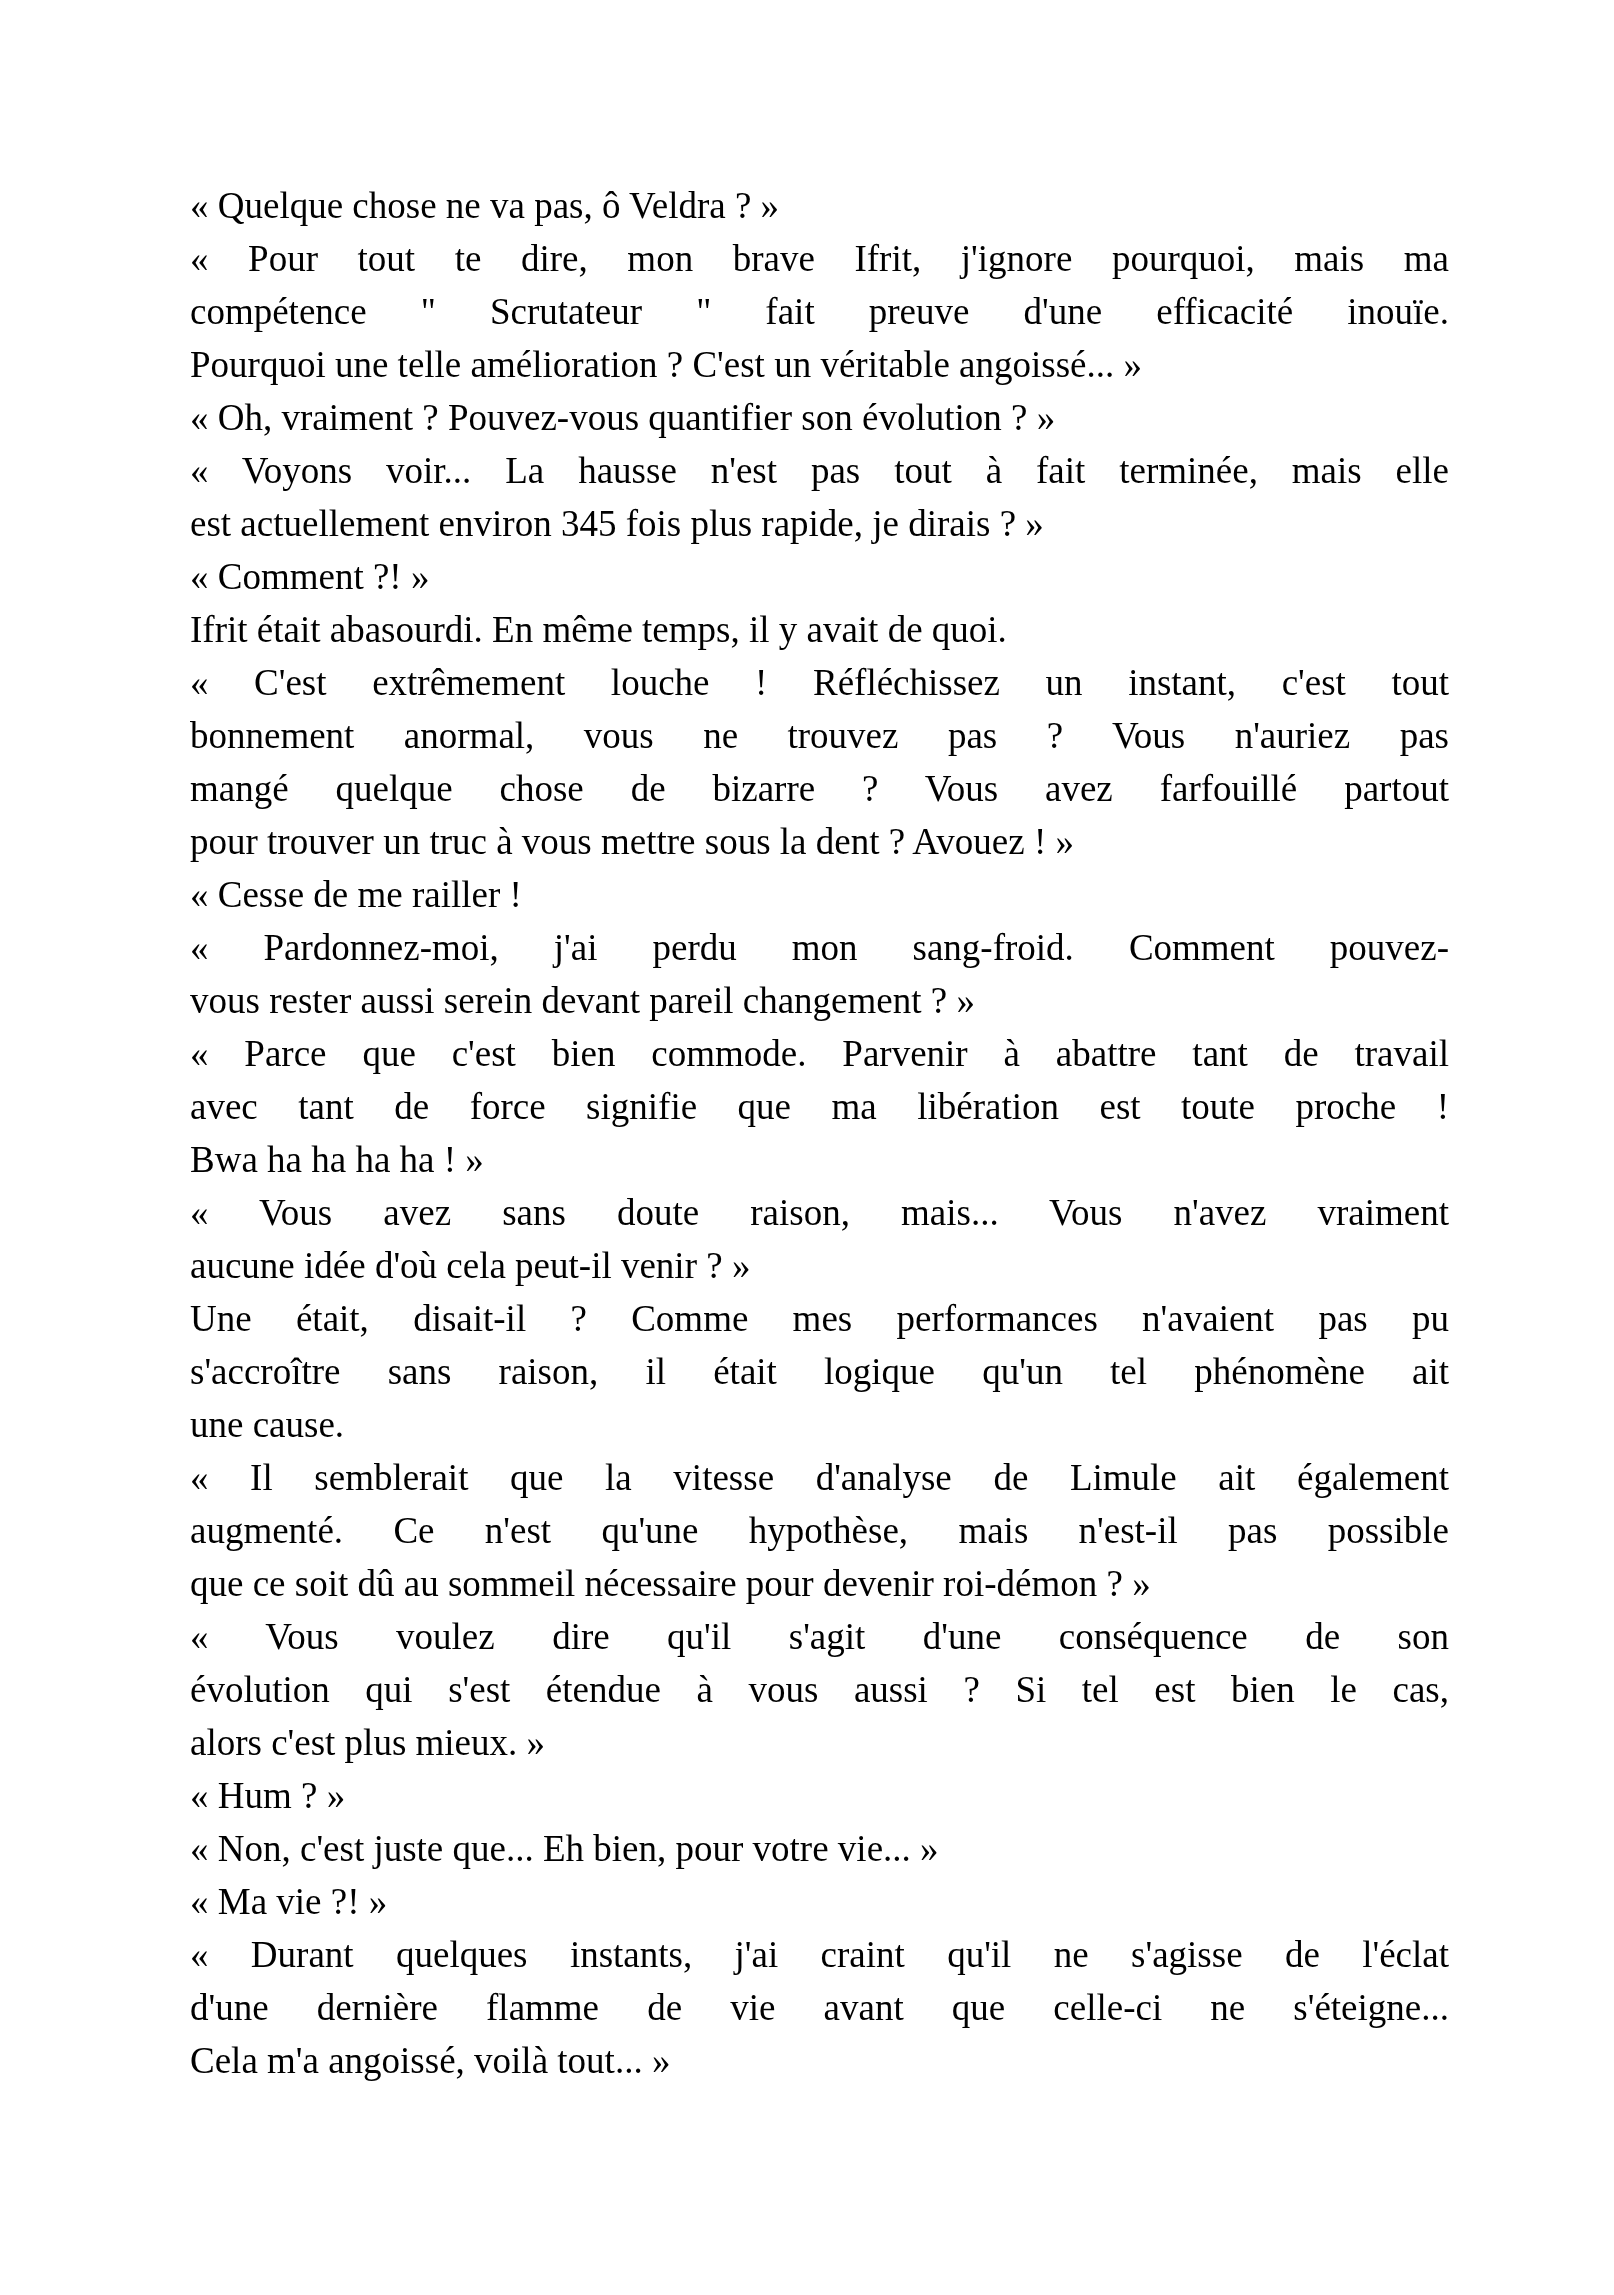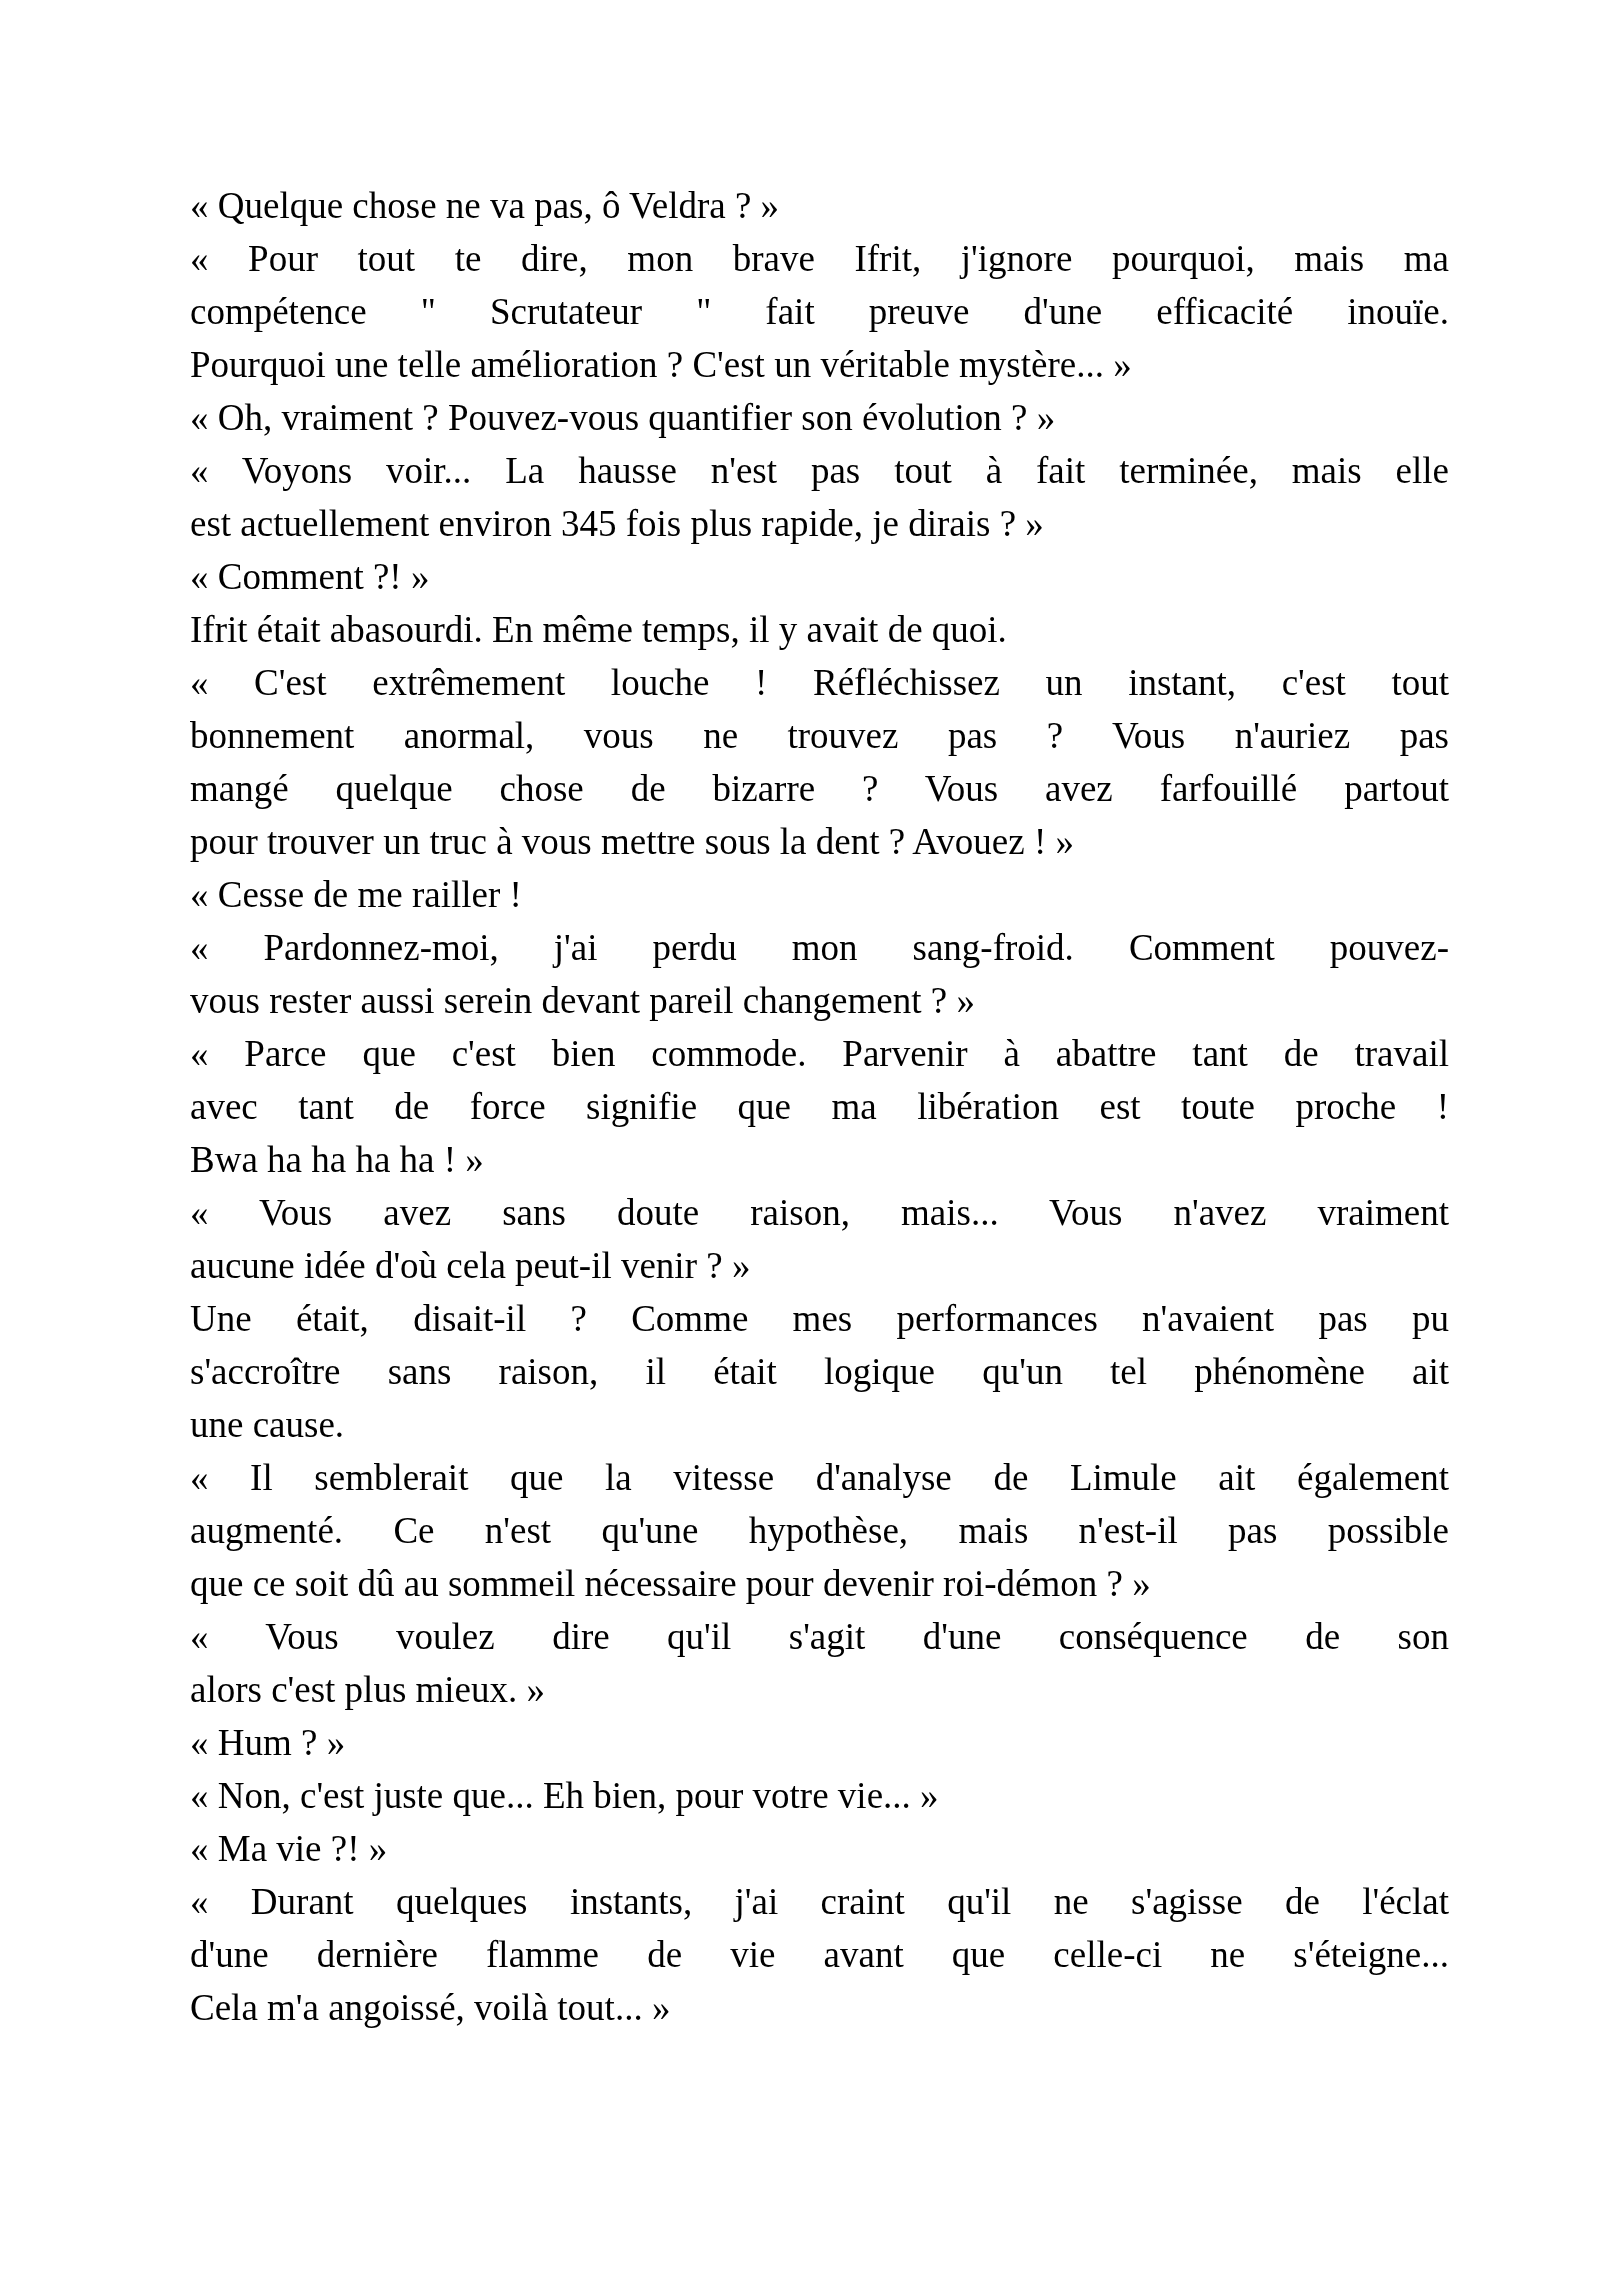--- a/index.html
+++ b/index.html
@@ -40,21 +40,21 @@
   }
 </style>
 </head>
 <body>
 
 <main class="book-page">
   <div class="text-block" id="text-block">
       <div class="text-line last-line">« Quelque chose ne va pas, ô Veldra ? »</div>
       <div class="text-line">« Pour tout te dire, mon brave Ifrit, j'ignore pourquoi, mais ma</div>
       <div class="text-line">compétence " Scrutateur " fait preuve d'une efficacité inouïe.</div>
-      <div class="text-line last-line">Pourquoi une telle amélioration ? C'est un véritable mystère... »</div>
+      <div class="text-line last-line">Pourquoi une telle amélioration ? C'est un véritable angoissé... »</div>
       <div class="text-line last-line">« Oh, vraiment ? Pouvez-vous quantifier son évolution ? »</div>
       <div class="text-line">« Voyons voir... La hausse n'est pas tout à fait terminée, mais elle</div>
       <div class="text-line last-line">est actuellement environ 345 fois plus rapide, je dirais ? »</div>
       <div class="text-line last-line">« Comment ?! »</div>
       <div class="text-line last-line">Ifrit était abasourdi. En même temps, il y avait de quoi.</div>
       <div class="text-line">« C'est extrêmement louche ! Réfléchissez un instant, c'est tout</div>
       <div class="text-line">bonnement anormal, vous ne trouvez pas ? Vous n'auriez pas</div>
       <div class="text-line">mangé quelque chose de bizarre ? Vous avez farfouillé partout</div>
       <div class="text-line last-line">pour trouver un truc à vous mettre sous la dent ? Avouez ! »</div>
       <div class="text-line last-line">« Cesse de me railler !</div>
@@ -65,20 +65,21 @@
       <div class="text-line last-line">Bwa ha ha ha ha ! »</div>
       <div class="text-line">« Vous avez sans doute raison, mais... Vous n'avez vraiment</div>
       <div class="text-line last-line">aucune idée d'où cela peut-il venir ? »</div>
       <div class="text-line">Une était, disait-il ? Comme mes performances n'avaient pas pu</div>
       <div class="text-line">s'accroître sans raison, il était logique qu'un tel phénomène ait</div>
       <div class="text-line last-line">une cause.</div>
       <div class="text-line">« Il semblerait que la vitesse d'analyse de Limule ait également</div>
       <div class="text-line">augmenté. Ce n'est qu'une hypothèse, mais n'est-il pas possible</div>
       <div class="text-line last-line">que ce soit dû au sommeil nécessaire pour devenir roi-démon ? »</div>
       <div class="text-line">« Vous voulez dire qu'il s'agit d'une conséquence de son</div>
+      <div class="text-line">évolution qui s'est étendue à vous aussi ? Si tel est bien le cas,</div>
       <div class="text-line last-line">alors c'est plus mieux. »</div>
       <div class="text-line last-line">« Hum ? »</div>
       <div class="text-line last-line">« Non, c'est juste que... Eh bien, pour votre vie... »</div>
       <div class="text-line last-line">« Ma vie ?! »</div>
       <div class="text-line">« Durant quelques instants, j'ai craint qu'il ne s'agisse de l'éclat</div>
       <div class="text-line">d'une dernière flamme de vie avant que celle-ci ne s'éteigne...</div>
       <div class="text-line last-line">Cela m'a angoissé, voilà tout... »</div>
     </div>
 </main>
 

